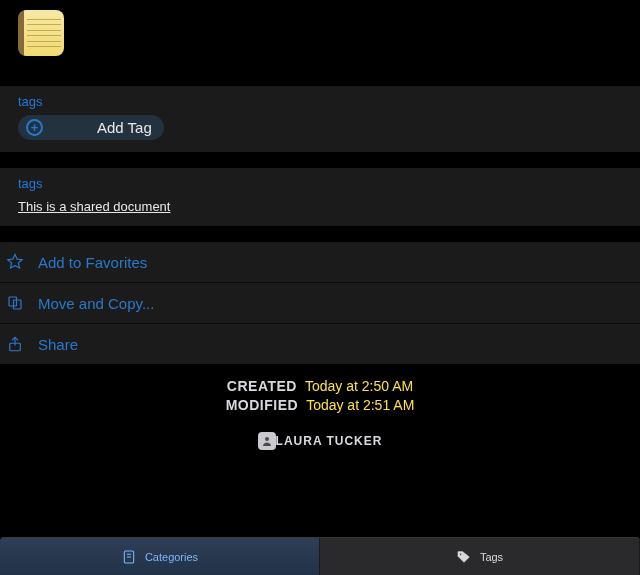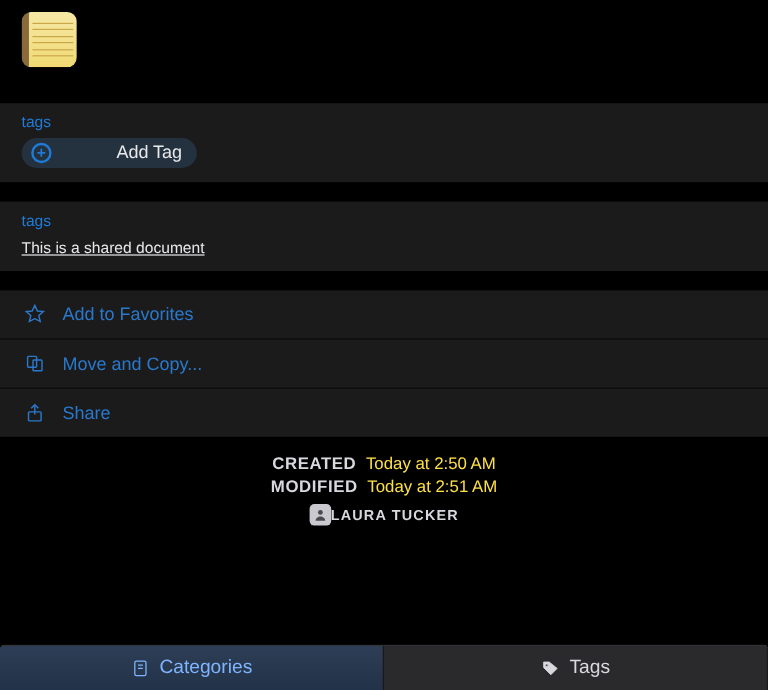--- a/index.html
+++ b/index.html
@@ -14,38 +14,38 @@
   .subtitle { font-size: 13px; color: #9a9a9f; margin-top: 2px; }
   .gap { height: 16px; background: #000; }
   .section { background: #1b1b1c; padding: 8px 18px 12px 18px; }
   .section-label { color: #1f7bd6; font-size: 13px; font-weight: 400; margin-bottom: 6px; }
   .addtag { display: inline-flex; align-items: center; background: #24313f; border-radius: 16px; padding: 4px 12px 4px 8px; cursor: pointer; gap: 48px; }
   .plus-circle { width: 17px; height: 17px; border: 2px solid #1f7bd6; border-radius: 50%; display: flex; align-items: center; justify-content: center; margin-right: 6px; }
   .plus-circle::before { content: "+"; color: #1f7bd6; font-size: 13px; line-height: 1; font-weight: 700; }
   .addtag-text { font-size: 15px; color: #e8e8ea; }
   .notes-text { font-size: 13px; color: #e8e8ea; padding-top: 2px; text-decoration: underline; }
   .actions { background: #1b1b1c; }
-  .action-row { display: flex; align-items: center; padding: 10px 18px; border-top: 1px solid #0a0a0a; cursor: pointer; }
+  .action-row { display: flex; align-items: center; padding: 10px 4px; border-top: 1px solid #0a0a0a; cursor: pointer; }
   .action-row:first-child { border-top: none; }
   .action-icon { width: 22px; height: 20px; display: flex; align-items: center; justify-content: center; margin-right: 12px; }
   .action-icon svg { width: 18px; height: 18px; stroke: #2a78cc; fill: none; stroke-width: 1.6; }
   .action-label { color: #2a78cc; font-size: 15px; }
   .meta { padding: 14px 0 8px 0; display: flex; flex-direction: column; align-items: center; gap: 3px; }
   .meta-row { display: flex; gap: 8px; font-size: 14px; }
   .meta-key { color: #d8d8de; font-weight: 700; letter-spacing: .5px; }
   .meta-val { color: #fde047; }
-  .author { display: inline-flex; align-items: center; gap: 0; margin-top: 4px; }
+  .author { display: inline-flex; align-items: center; gap: 0; margin-top: 16px; }
   .author-avatar { width: 18px; height: 18px; background: #c9c9cf; border-radius: 4px; display: flex; align-items: center; justify-content: center; }
   .author-avatar svg { width: 12px; height: 12px; fill: #4a4a4f; }
   .author-name { color: #d8d8de; font-weight: 700; letter-spacing: 1px; font-size: 12px; }
   .tabbar { position: absolute; left: 0; right: 0; bottom: 0; height: 38px; display: flex; background: #2a2a2c; border-top: 1px solid #3a3a3c; border-radius: 4px 4px 0 0; overflow: hidden; }
   .tab { flex: 1; display: flex; align-items: center; justify-content: center; gap: 8px; cursor: pointer; }
   .tab.active { background: linear-gradient(#2d3e56, #223248); }
   .tab.active .tab-label { color: #7fb4ff; }
-  .tab .tab-label { font-size: 16px; color: #d8d8de; }
+  .tab .tab-label { font-size: 11px; color: #d8d8de; }
   .tab svg { width: 16px; height: 16px; }
   .tab.active svg { stroke: #7fb4ff; fill: #7fb4ff; }
   .tab:not(.active) svg { stroke: #d8d8de; fill: #d8d8de; }
   .tabsep { width: 1px; background: #1a1a1a; }
   .container { position: relative; width: 640px; height: 575px; }
 </style>
 </head>
 <body>
 <div class="container">
 

